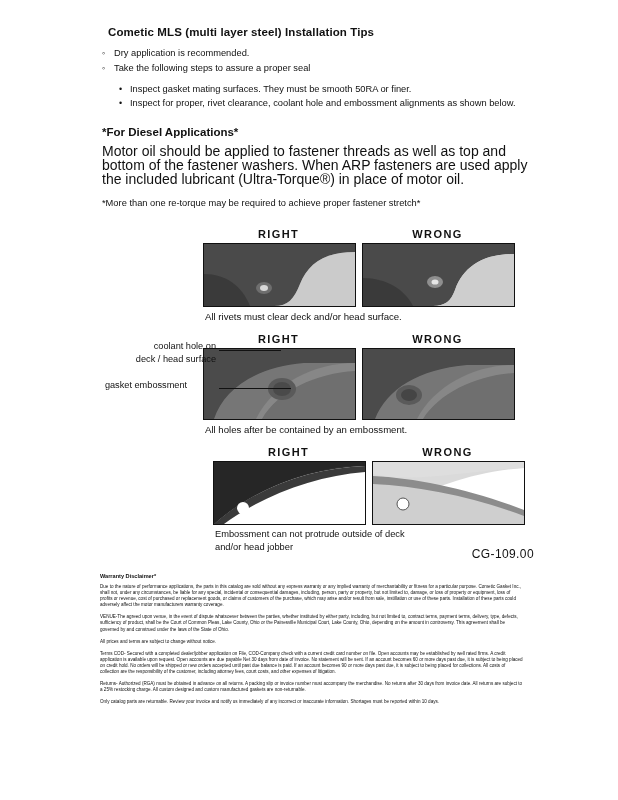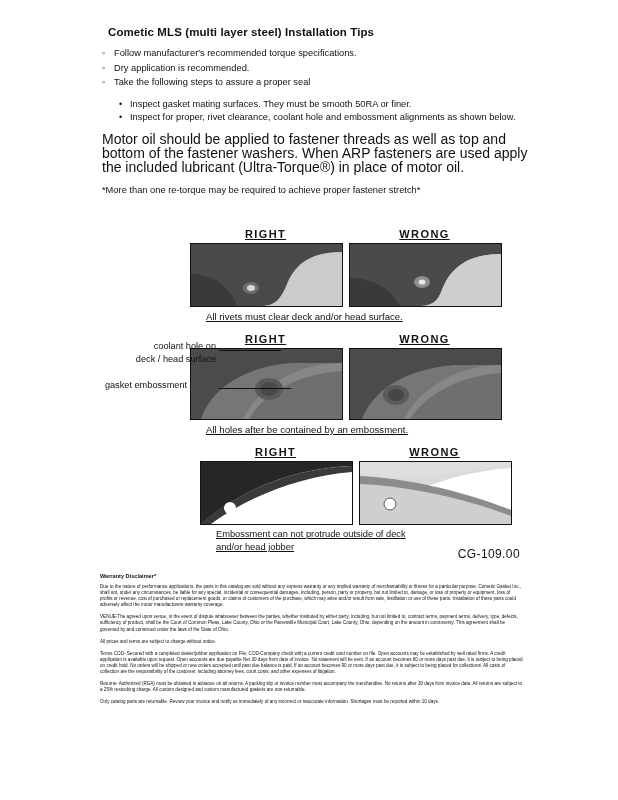--- a/index.html
+++ b/index.html
@@ -83,24 +83,23 @@
   }
   p.note {
     font-size: 9.3px;
     line-height: 13.8px;
     margin: 6px 0 0 2px;
   }
 
   
   .figures {
     position: absolute;
-    left: 190px;
+    left: 203px;
     top: 228px;
     width: 310px;
-    text-decoration: underline;
   }
   .fig-group {
     position: relative;
     margin-bottom: 4px;
   }
   .fig-row {
     display: flex;
     gap: 8px;
   }
   .fig-cell {
@@ -119,21 +118,21 @@
     border: 1px solid #111;
     position: relative;
     overflow: hidden;
     background: #ffffff;
   }
   .fig-box.tall {
     height: 70px;
   }
   .fig-caption {
     font-size: 9.3px;
-    margin: 3px 0 0 16px;
+    margin: 3px 0 0 2px;
     line-height: 13px;
   }
   .fig-caption.wide {
     font-size: 9.6px;
   }
 
   
   .callouts {
     position: absolute;
     left: 96px;
@@ -170,44 +169,44 @@
     margin: 0 0 5px 0;
   }
   .warranty p {
     font-size: 4.6px;
     line-height: 6.1px;
     margin: 0 0 6px 0;
     text-align: left;
   }
   .docnum {
     position: absolute;
-    right: 98px;
+    right: 84px;
     bottom: 24px;
     font-size: 12px;
     letter-spacing: 0.4px;
   }
 </style>
 </head>
 <body>
 
 <div class="page">
 
   <div class="content">
     <h1 class="title">Cometic MLS (multi layer steel) Installation Tips</h1>
 
     <ul class="bullets">
-      <li>Follow manufacturer's recommended torque specifications.</li>
       <li>Dry application is recommended.</li>
       <li>Take the following steps to assure a proper seal</li>
     </ul>
     <ul class="sub" style="margin-left:16px;">
       <li>Inspect gasket mating surfaces.  They must be smooth 50RA or finer.</li>
       <li>Inspect for proper, rivet clearance, coolant hole and embossment alignments as shown below.</li>
     </ul>
 
+    <h2 class="section">*For Diesel Applications*</h2>
     <p class="para">Motor oil should be applied to fastener threads as well as top and bottom of the fastener washers. When ARP fasteners are used apply the included lubricant (Ultra-Torque®) in place of motor oil.</p>
     <p class="note">*More than one re-torque may be required to achieve proper fastener stretch*</p>
   </div>
 
   <div class="figures">
 
     <div class="fig-group">
       <div class="fig-row">
         <div class="fig-cell">
           <div class="fig-label">RIGHT</div>

